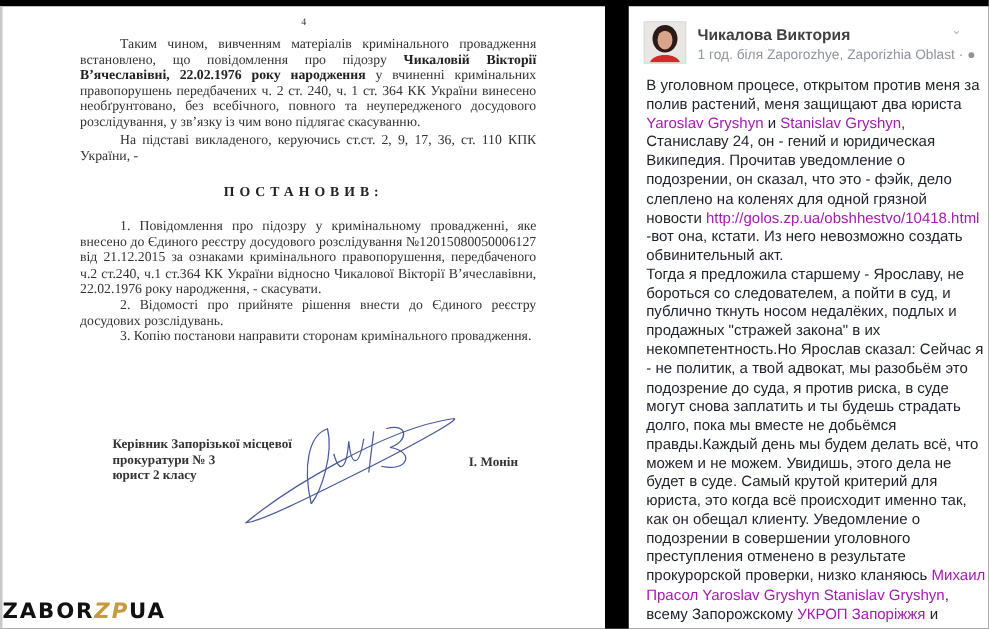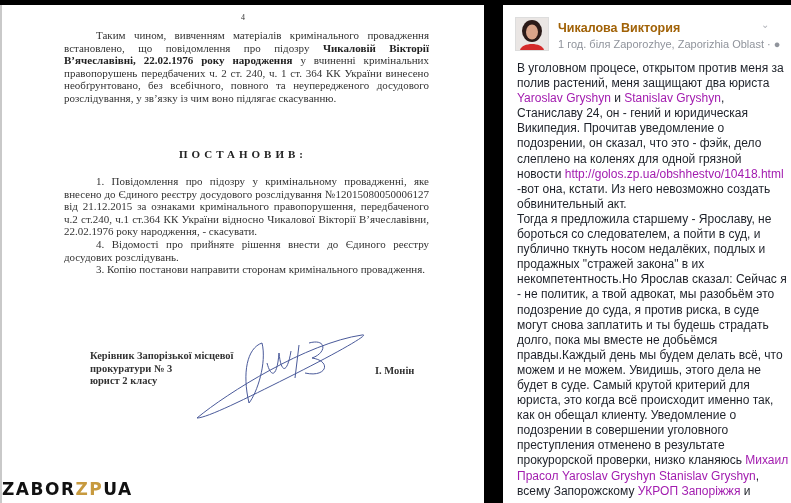--- a/index.html
+++ b/index.html
@@ -14,49 +14,50 @@
   .doc .para .indent { display:inline-block; width:32px; }
   .doc b { color:#222; }
   .doc .heading { position:absolute; left:0; width:482px; top:143px; text-align:center; font-weight:bold; letter-spacing:4px; font-size:11px; color:#222; }
   .sig-block { position:absolute; left:60px; top:345px; font-weight:bold; font-size:10.5px; line-height:12.5px; color:#333;margin-left:28px; }
   .sig-name { position:absolute; left:373px; top:360px; font-weight:bold; font-size:10.5px; color:#333; }
   .signature { position:absolute; left:185px; top:318px; width:180px; height:100px; }
   .logo {
     position:absolute; left:2px; top:479px; font-family:"DejaVu Sans","Liberation Sans",sans-serif;
     font-weight:bold; font-size:17px; letter-spacing:1.5px; color:#111;
   }
-  .logo .accent { color:#c79a3f; }
+  .logo .accent { color:#c79a3f;font-style:italic; }
 
   .post {
     position:absolute; left:503px; top:5px; width:288px; height:498px; background:#fff;
     font-family:"Liberation Sans","DejaVu Sans",sans-serif; color:#1d2129;
   }
   .avatar {
     position:absolute; left:12px; top:12px; width:32px; height:32px; background:#e9e4e2; overflow:hidden;
     border:1px solid #ddd;
   }
-  .author { position:absolute; left:55px; top:16px; font-weight:bold; font-size:12.5px; color:#a16207; }
+  .author { position:absolute; left:55px; top:16px; font-weight:bold; font-size:12.5px; color:#404040; }
   .meta { position:absolute; left:55px; top:33px; font-size:11px; color:#90949c;text-align:right; }
   .chevron { position:absolute; left:258px; top:14px; color:#b0b3b9; font-size:10px; }
   .post-body { position:absolute; left:14px; top:56px; width:272px; font-size:12px; line-height:15.1px; color:#1d2129; }
   .post-body .link { color:#a21caf; }
 </style>
 </head>
 <body>
 
 <div class="doc">
   <div class="pagenum">4</div>
 
   <div class="para" style="top:24px;"><span class="indent"></span><span>Таким чином, вивченням матеріалів кримінального провадження встановлено, що повідомлення про підозру </span><b>Чикаловій Вікторії В’ячеславівні, 22.02.1976 року народження</b><span> у вчиненні кримінальних правопорушень передбачених ч. 2 ст. 240, ч. 1 ст. 364 КК України винесено необґрунтовано, без всебічного, повного та неупередженого досудового розслідування, у зв’язку із чим воно підлягає скасуванню.</span></div>
 
+  <div class="para" style="top:101px;"><span class="indent"></span><span>На підставі викладеного, керуючись ст.ст. 2, 9, 17, 36, ст. 110 КПК України, -</span></div>
 
   <div class="heading">ПОСТАНОВИВ:</div>
 
   <div class="para" style="top:170px;"><span class="indent"></span><span>1. Повідомлення про підозру у кримінальному провадженні, яке внесено до Єдиного реєстру досудового розслідування №12015080050006127 від 21.12.2015 за ознаками кримінального правопорушення, передбаченого ч.2 ст.240, ч.1 ст.364 КК України відносно Чикалової Вікторії В’ячеславівни, 22.02.1976 року народження, - скасувати.</span></div>
-  <div class="para" style="top:233px;"><span class="indent"></span><span>4. Відомості про прийняте рішення внести до Єдиного реєстру досудових розслідувань.</span></div>
+  <div class="para" style="top:233px;"><span class="indent"></span><span>2. Відомості про прийняте рішення внести до Єдиного реєстру досудових розслідувань.</span></div>
   <div class="para" style="top:258px;"><span class="indent"></span><span>3. Копію постанови направити сторонам кримінального провадження.</span></div>
 
   <div class="sig-block">
     <div>Керівник Запорізької місцевої</div>
     <div>прокуратури № 3</div>
     <div>юрист 2 класу</div>
   </div>
 
   <svg class="signature" viewBox="0 0 180 100">
     <path d="M10 95 C 40 70, 120 20, 175 12 C 185 10, 150 30, 100 55 C 60 75, 20 95, 10 95 Z" fill="none" stroke="#4a5a9a" stroke-width="1"></path>

